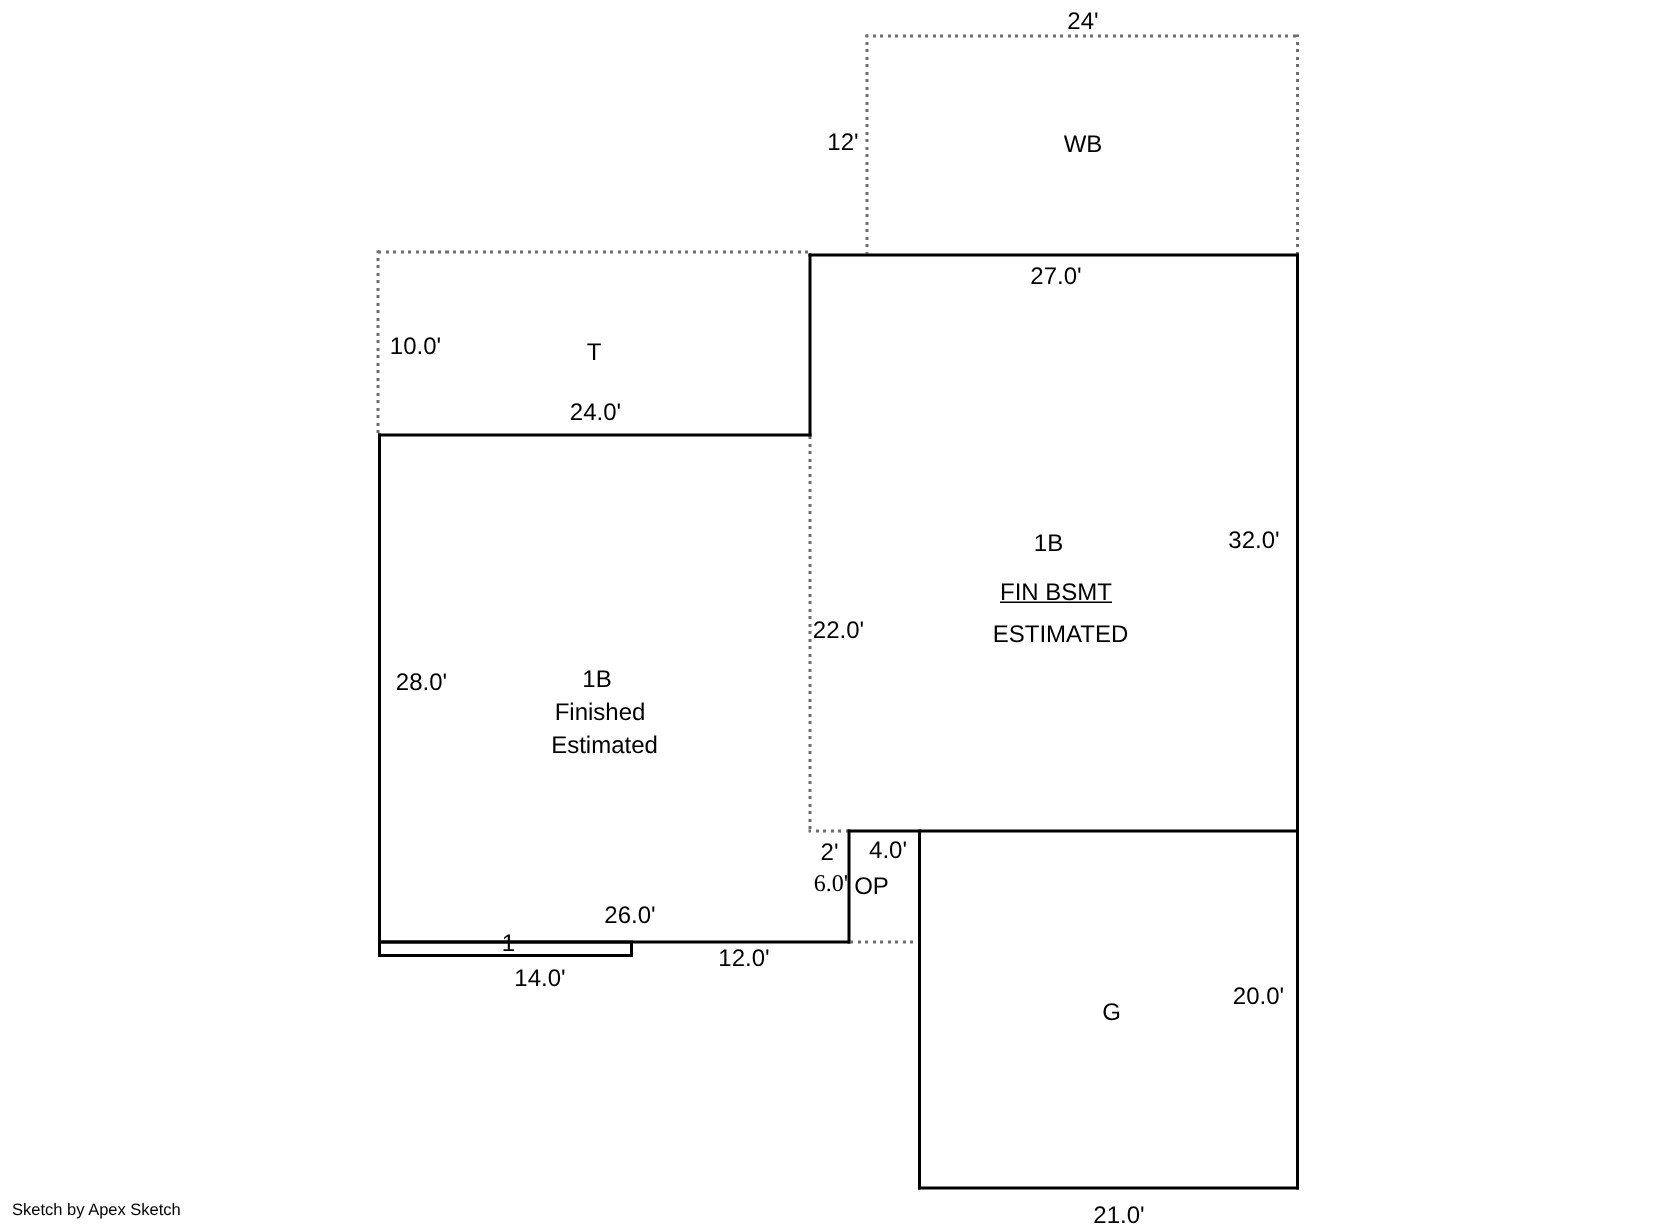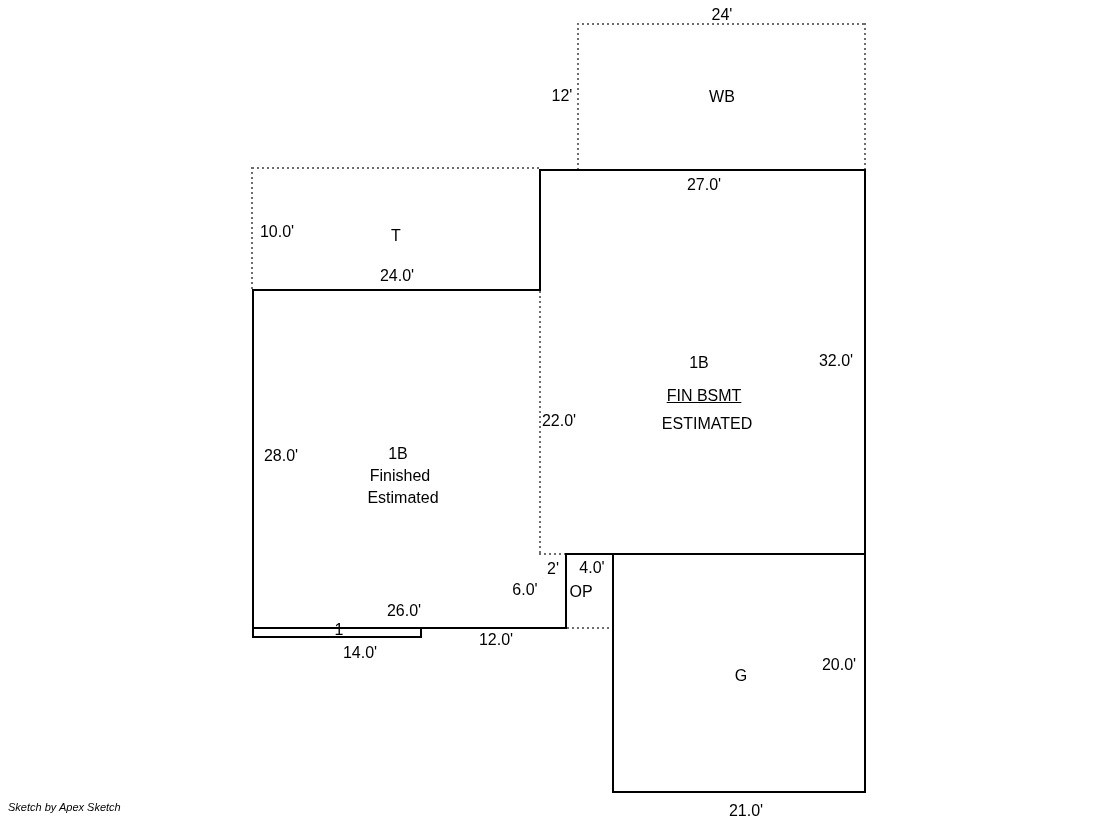--- a/index.html
+++ b/index.html
@@ -36,21 +36,20 @@
     font-size: 16px;
     line-height: 1;
     color: #000000;
     white-space: nowrap;
   }
   .credit {
     position: absolute;
     font-size: 11px;
     color: #000000;
     white-space: nowrap;
-    font-style: italic;
   }
 </style>
 </head>
 <body>
 
 <div class="canvas">
 
   <div class="dot-h" style="left:577px; top:23px;  width:289px;"></div>
   <div class="dot-v" style="left:577px; top:23px;  height:146px;"></div>
   <div class="dot-v" style="left:864px; top:23px;  height:146px;"></div>
@@ -90,26 +89,26 @@
   <span class="lbl" style="left:836px; top:361px;">32.0'</span>
   <span class="lbl" style="left:699px; top:363px;">1B</span>
   <span class="lbl" style="left:704px; top:396px;text-decoration:underline;">FIN BSMT</span>
   <span class="lbl" style="left:707px; top:424px;">ESTIMATED</span>
 
   <span class="lbl" style="left:515px; top:421px;margin-left:44px;">22.0'</span>
   <span class="lbl" style="left:281px; top:456px;">28.0'</span>
   <span class="lbl" style="left:398px; top:454px;">1B</span>
   <span class="lbl" style="left:400px; top:476px;">Finished</span>
   <span class="lbl" style="left:403px; top:498px;">Estimated</span>
-  <span class="lbl" style="left:404px; top:611px;text-align:center;">26.0'</span>
+  <span class="lbl" style="left:420px; top:611px;text-align:center;">26.0'</span>
   <span class="lbl" style="left:496px; top:640px;">12.0'</span>
 
   <span class="lbl" style="left:553px; top:569px;">2'</span>
   <span class="lbl" style="left:592px; top:568px;">4.0'</span>
-  <span class="lbl" style="left:525px; top:590px;">6.0'</span>
+  <span class="lbl" style="left:554px; top:590px;font-family:Liberation Serif, serif;">6.0'</span>
   <span class="lbl" style="left:581px; top:592px;">OP</span>
 
   <span class="lbl" style="left:339px; top:630px;">1</span>
   <span class="lbl" style="left:360px; top:653px;">14.0'</span>
 
   <span class="lbl" style="left:741px; top:676px;">G</span>
   <span class="lbl" style="left:839px; top:665px;">20.0'</span>
   <span class="lbl" style="left:746px; top:811px;">21.0'</span>
 
   <span class="credit" style="left:8px; top:801px;">Sketch by Apex Sketch</span>

